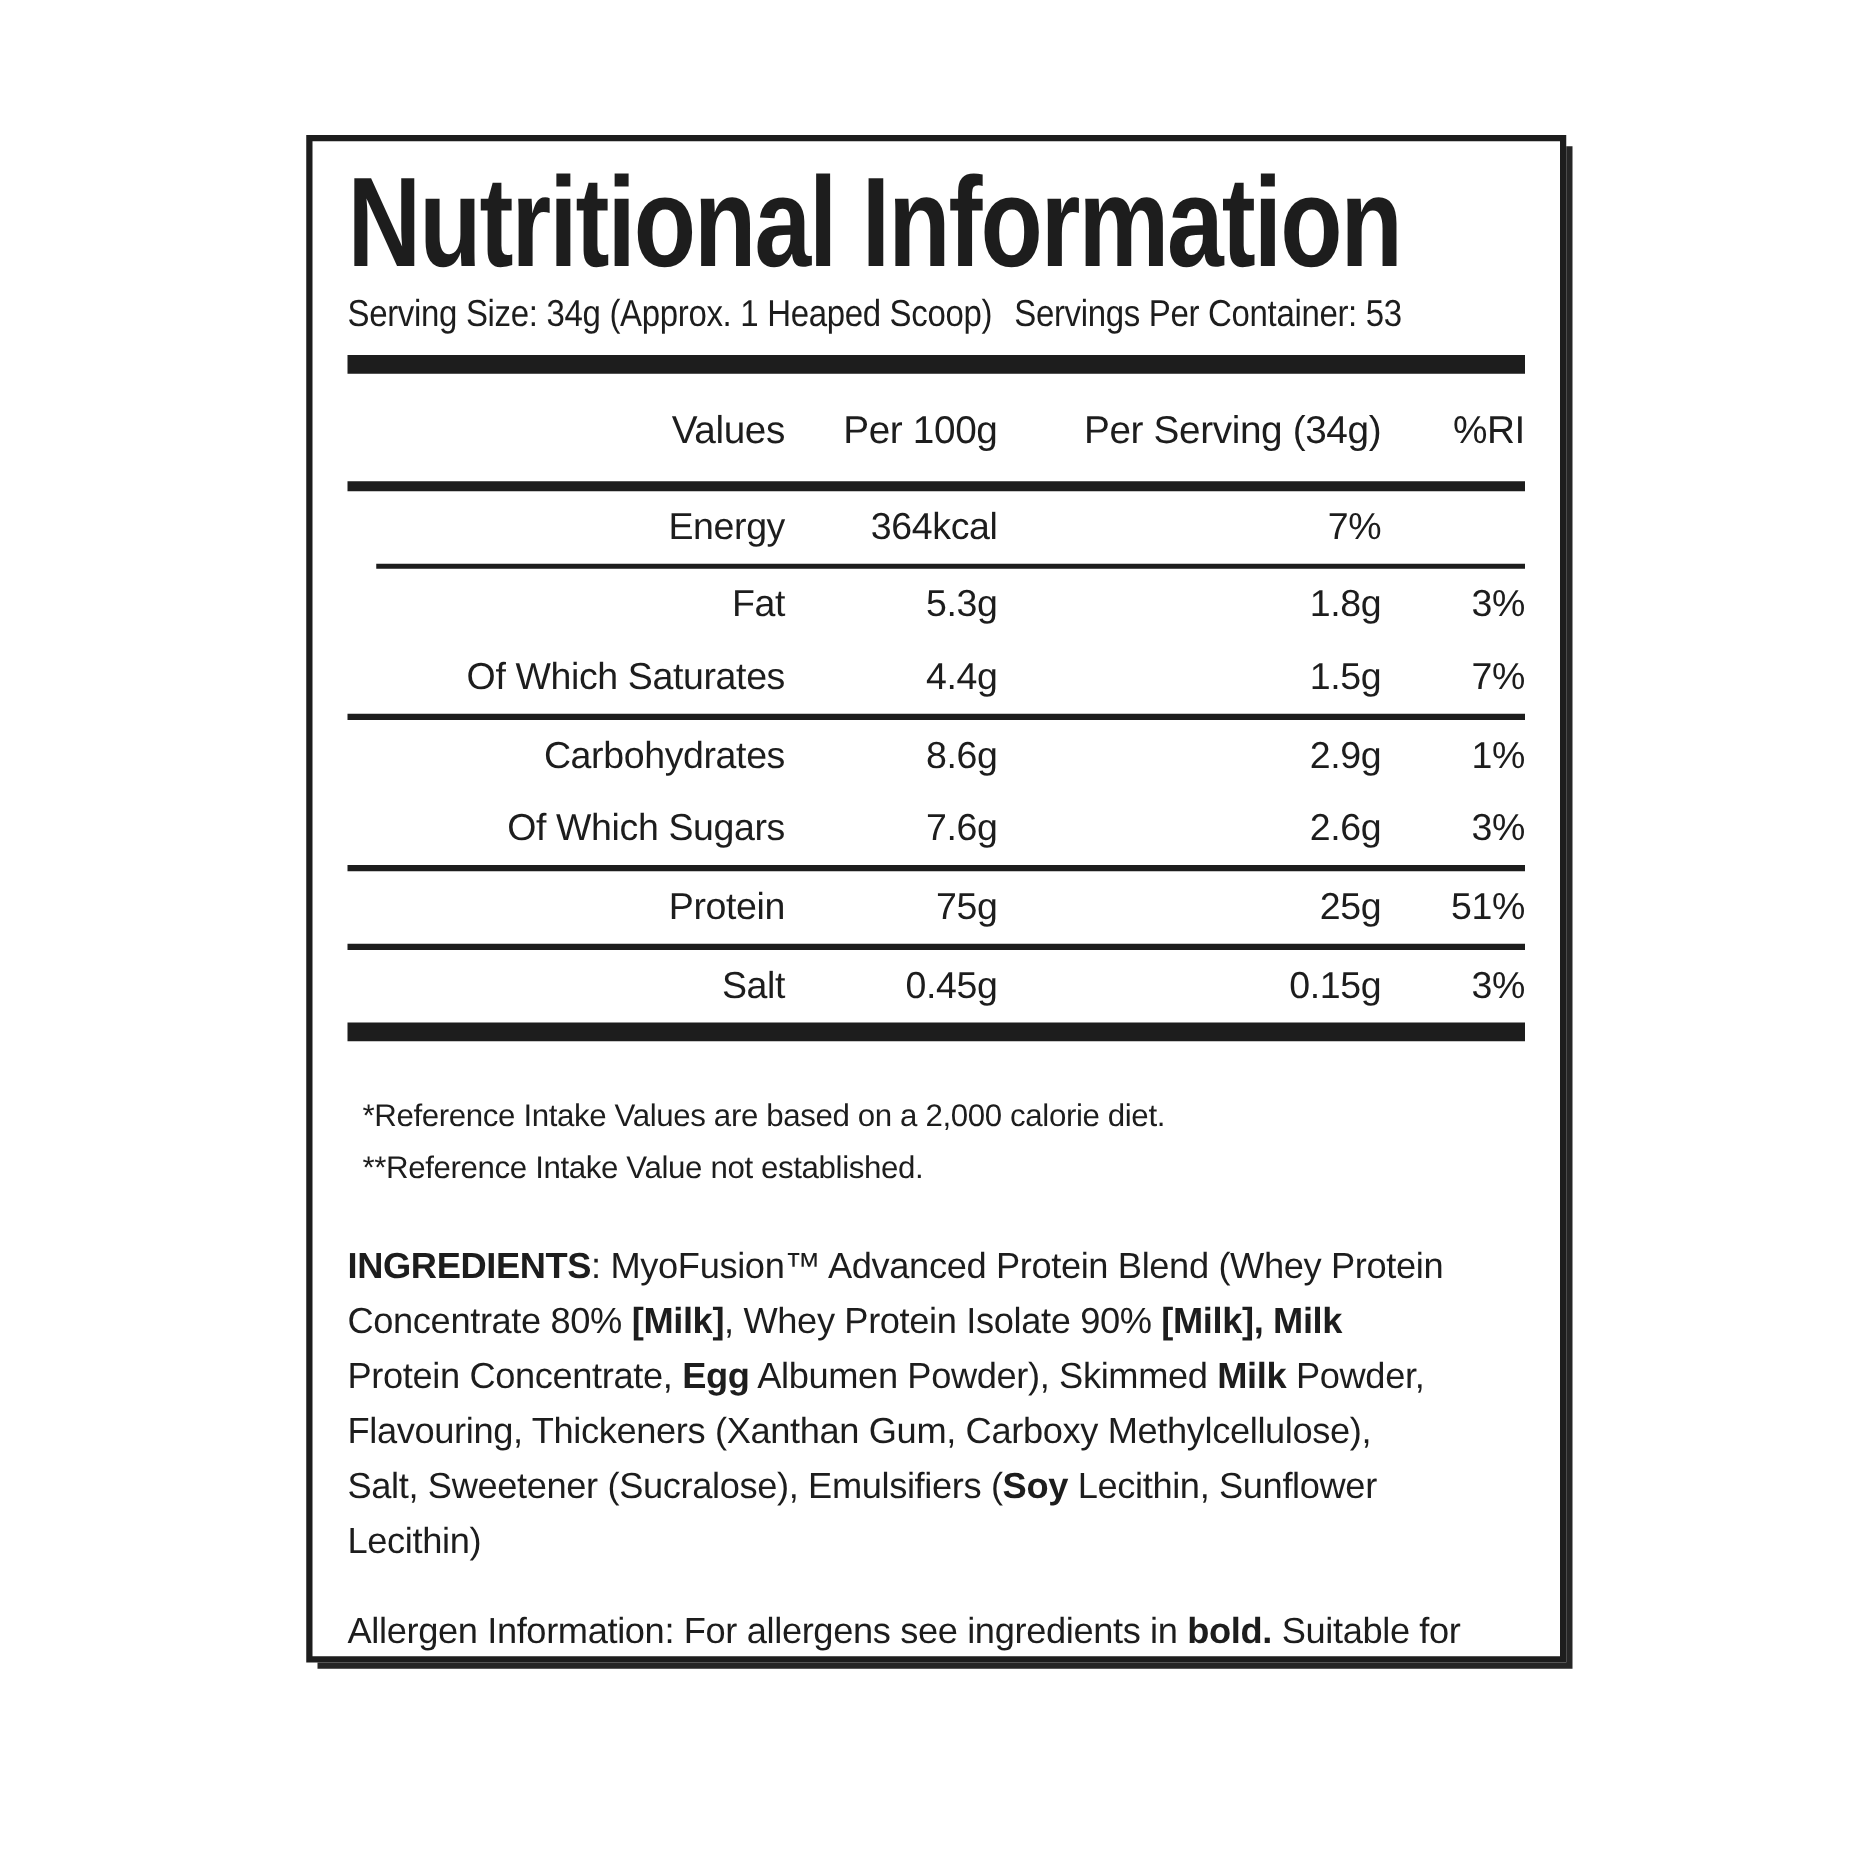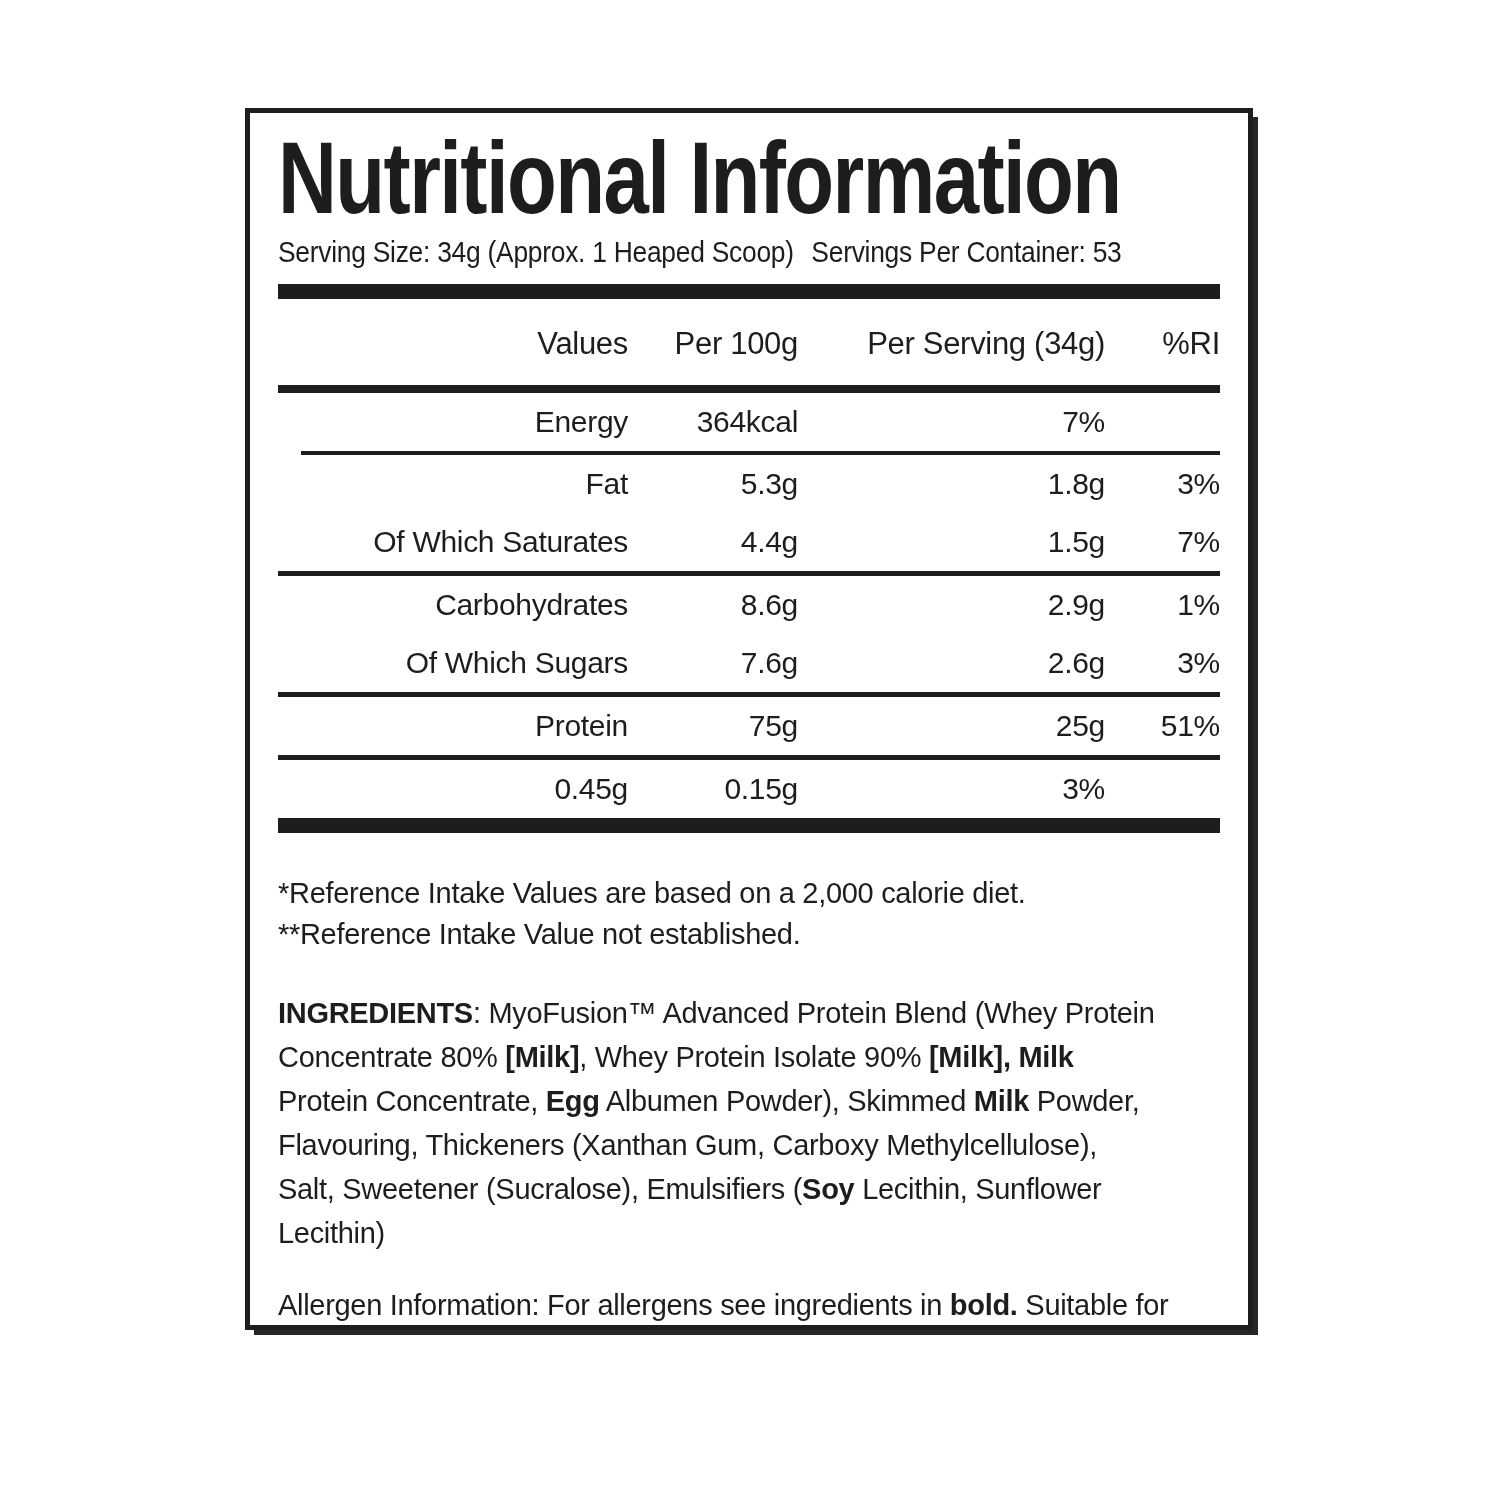--- a/index.html
+++ b/index.html
@@ -33,21 +33,21 @@
   .header-rule{ height:8px; background:var(--ink); }
   .trow{
     display:grid; grid-template-columns:1fr 170px 307px 115px;
     align-items:center; padding:12px 0; font-size:30px; line-height:34px;
   }
   .trow.rule-thin{ border-bottom:4px solid var(--ink);margin-left:23px; }
   .trow.rule-thick{ border-bottom:5px solid var(--ink); }
   .trow.indent .c-label{ padding-left:46px; }
   .c-label{ text-align:right; }
   .c-num{ text-align:right; }
-  .footnotes{ margin-top:40px; font-size:29px; line-height:41px; }
+  .footnotes{ margin-top:40px; font-size:25px; line-height:41px;margin-left:12px; }
   .rich{ font-size:29px; line-height:44px; }
   .rich .b{ font-weight:bold; }
   #ingredients{ margin-top:36px; width:880px; }
   #allergen{ margin-top:28px; width:912px; }
 </style>
 </head>
 <body>
 
 <div class="nutri-label">
 
@@ -107,20 +107,21 @@
   </div>
 
   <div class="trow rule-thick">
     <span class="c-label">Protein</span>
     <span class="c-num">75g</span>
     <span class="c-num">25g</span>
     <span class="c-num">51%</span>
   </div>
 
   <div class="trow rule-none">
+    <span class="c-label">Salt</span>
     <span class="c-num">0.45g</span>
     <span class="c-num">0.15g</span>
     <span class="c-num">3%</span>
   </div>
 </div>
 
   <div class="bar"></div>
 
   <div class="footnotes">
     <p>*Reference Intake Values are based on a 2,000 calorie diet.</p>

